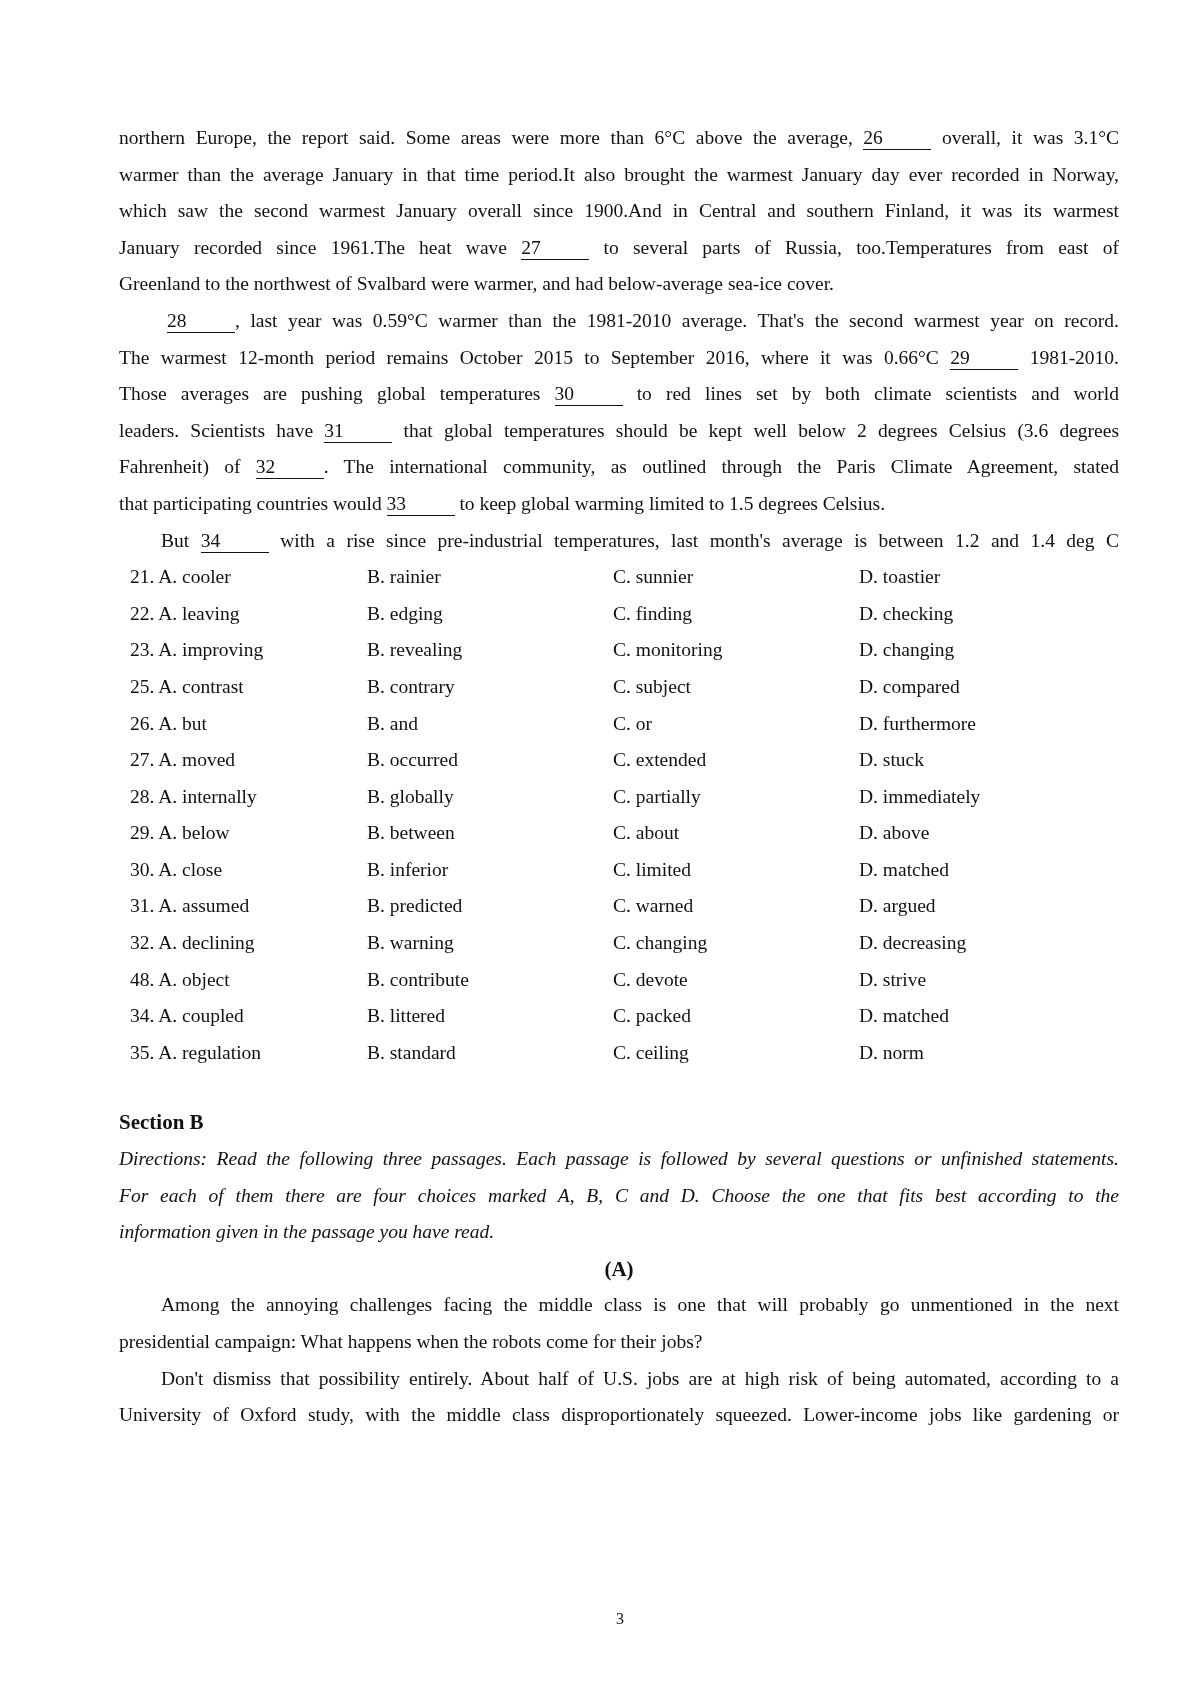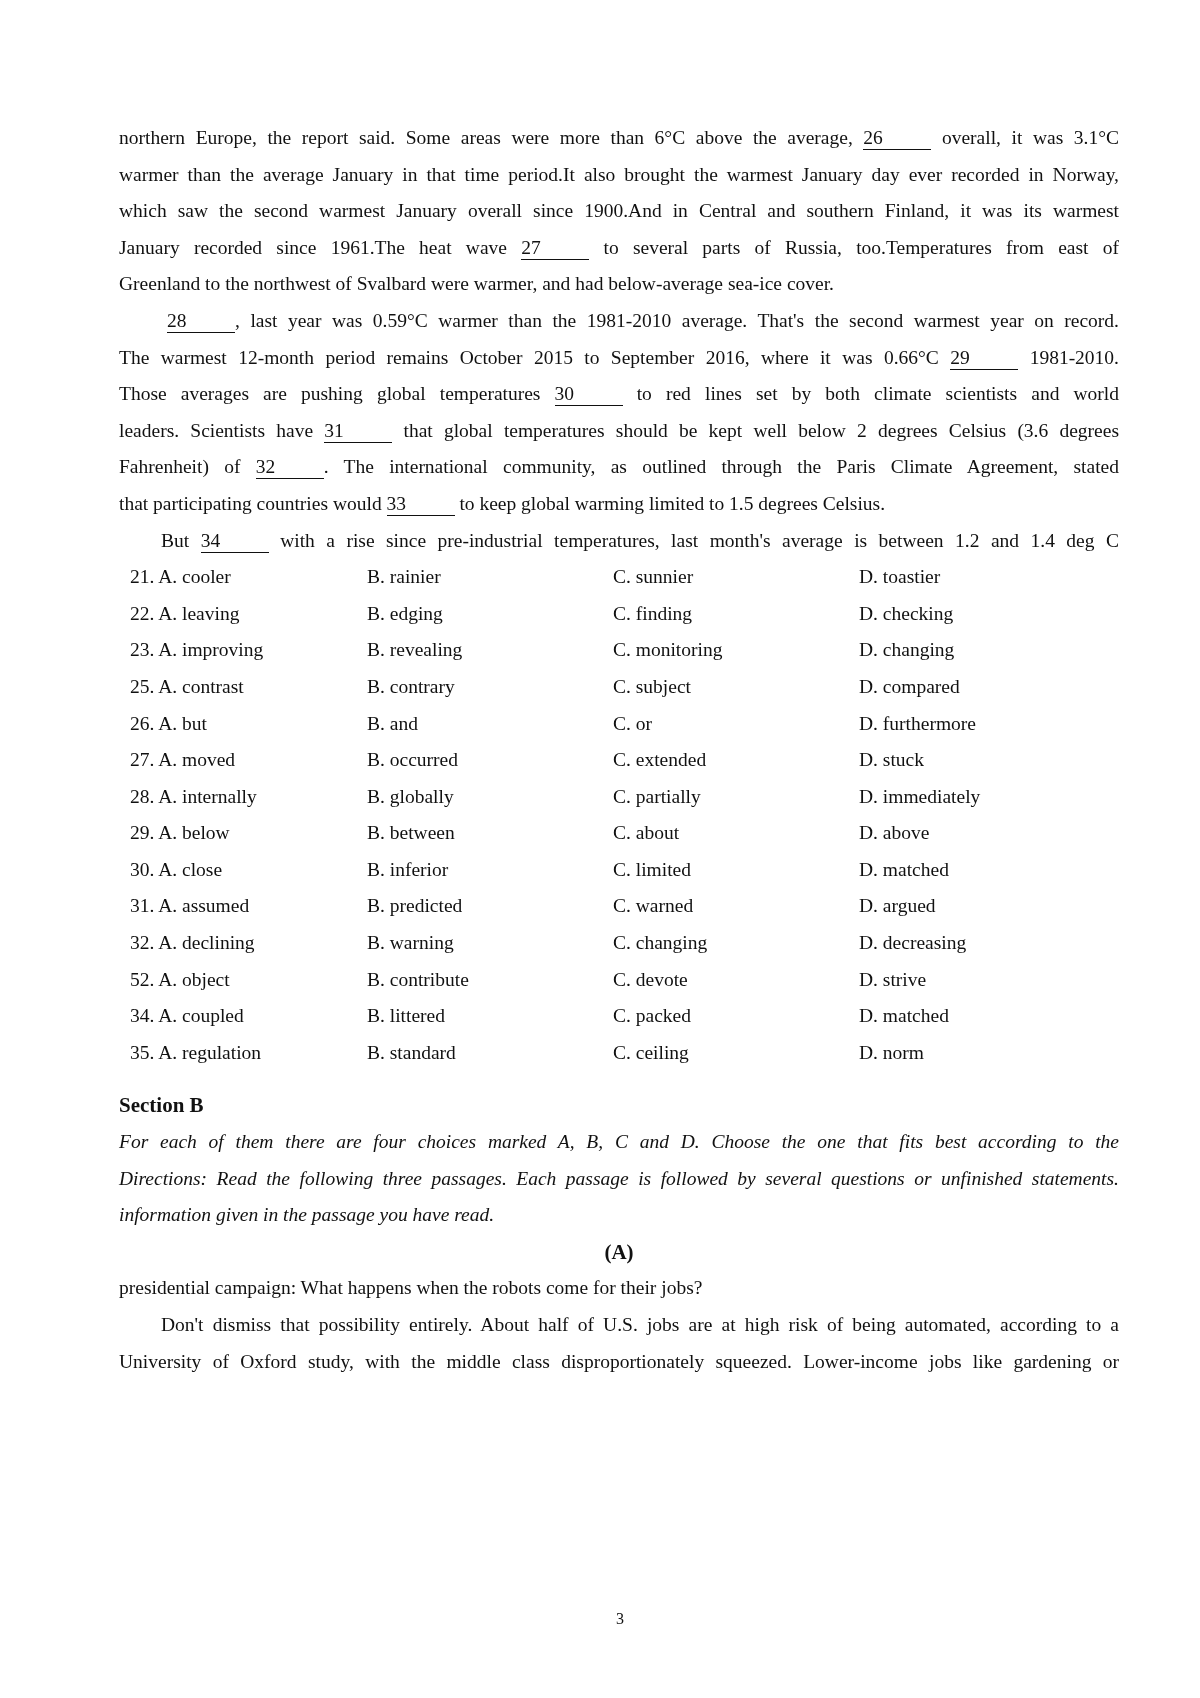--- a/index.html
+++ b/index.html
@@ -7,21 +7,21 @@
          font-family: "Liberation Serif", serif; color: #111; }
   .page { position: absolute; left: 119px; top: 120px; width: 1000px; font-size: 19.5px; }
   .line { height: 36.6px; line-height: 36.6px; white-space: nowrap; }
   .just { text-align: justify; text-align-last: justify; }
   .indent { padding-left: 42px; }
   .blank { display: inline-block; border-bottom: 1.5px solid #111; line-height: 22px; text-align: left; }
   .opts { position: relative; }
   .opt-row { position: relative; height: 36.6px; line-height: 36.6px; white-space: nowrap; }
   .opt { position: absolute; top: 0; }
   .o0 { left: 11px; } .o1 { left: 248px; } .o2 { left: 494px; } .o3 { left: 740px; }
-  .section-title { font-weight: bold; font-size: 21px; height: 36.6px; line-height: 36.6px; margin-top: 16px; }
+  .section-title { font-weight: bold; font-size: 21px; height: 36.6px; line-height: 36.6px; margin-top: 33px; }
   .italic { font-style: italic; }
   .center-title { text-align: center; font-weight: bold; font-size: 21px; height: 36.6px; line-height: 36.6px; }
   .pagenum { position: absolute; top: 1610px; left: 0; width: 1240px; text-align: center; font-size: 16px; }
 </style>
 </head>
 <body>
 
 <div class="page">
 
   <div>
@@ -100,46 +100,47 @@
         <span class="opt o2">C. warned</span>
         <span class="opt o3">D. argued</span>
       </div>
     <div class="opt-row">
         <span class="opt o0"><span>32.</span> <span>A. declining</span></span>
         <span class="opt o1">B. warning</span>
         <span class="opt o2">C. changing</span>
         <span class="opt o3">D. decreasing</span>
       </div>
     <div class="opt-row">
-        <span class="opt o0"><span>52.</span> <span>A. object</span></span>
+        <span class="opt o0"><span>48.</span> <span>A. object</span></span>
         <span class="opt o1">B. contribute</span>
         <span class="opt o2">C. devote</span>
         <span class="opt o3">D. strive</span>
       </div>
     <div class="opt-row">
         <span class="opt o0"><span>34.</span> <span>A. coupled</span></span>
         <span class="opt o1">B. littered</span>
         <span class="opt o2">C. packed</span>
         <span class="opt o3">D. matched</span>
       </div>
     <div class="opt-row">
         <span class="opt o0"><span>35.</span> <span>A. regulation</span></span>
         <span class="opt o1">B. standard</span>
         <span class="opt o2">C. ceiling</span>
         <span class="opt o3">D. norm</span>
       </div>
   </div>
 
   <div class="section-title">Section B</div>
   <div>
+    <div class="line just italic">Directions: Read the following three passages. Each passage is followed by several questions or unfinished statements.</div>
     <div class="line just italic">For each of them there are four choices marked A, B, C and D. Choose the one that fits best according to the</div>
-    <div class="line just italic">Directions: Read the following three passages. Each passage is followed by several questions or unfinished statements.</div>
     <div class="line italic">information given in the passage you have read.</div>
   </div>
   <div class="center-title">(A)</div>
   <div>
+    <div class="line just indent">Among the annoying challenges facing the middle class is one that will probably go unmentioned in the next</div>
     <div class="line">presidential campaign: What happens when the robots come for their jobs?</div>
     <div class="line just indent">Don't dismiss that possibility entirely. About half of U.S. jobs are at high risk of being automated, according to a</div>
     <div class="line just">University of Oxford study, with the middle class disproportionately squeezed. Lower-income jobs like gardening or</div>
   </div>
 </div>
 
 <div class="pagenum">3</div>
 
 </body></html>

